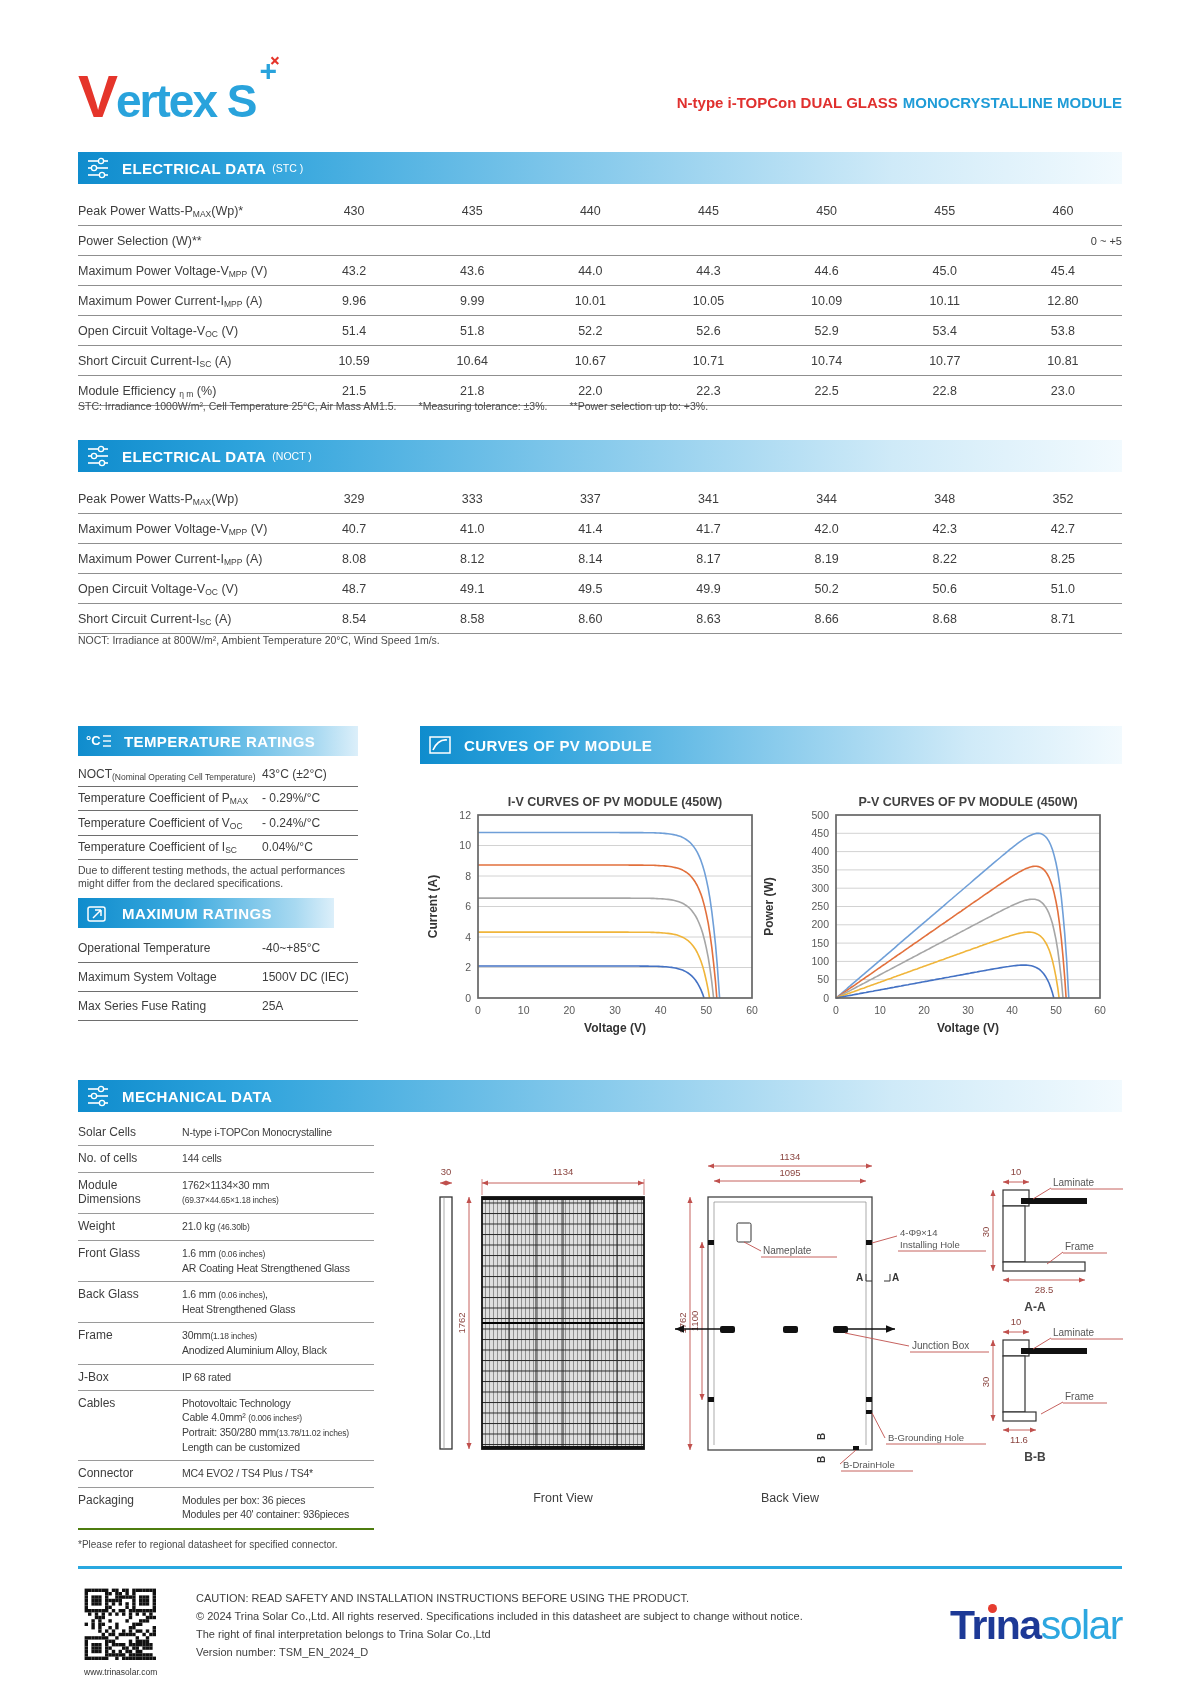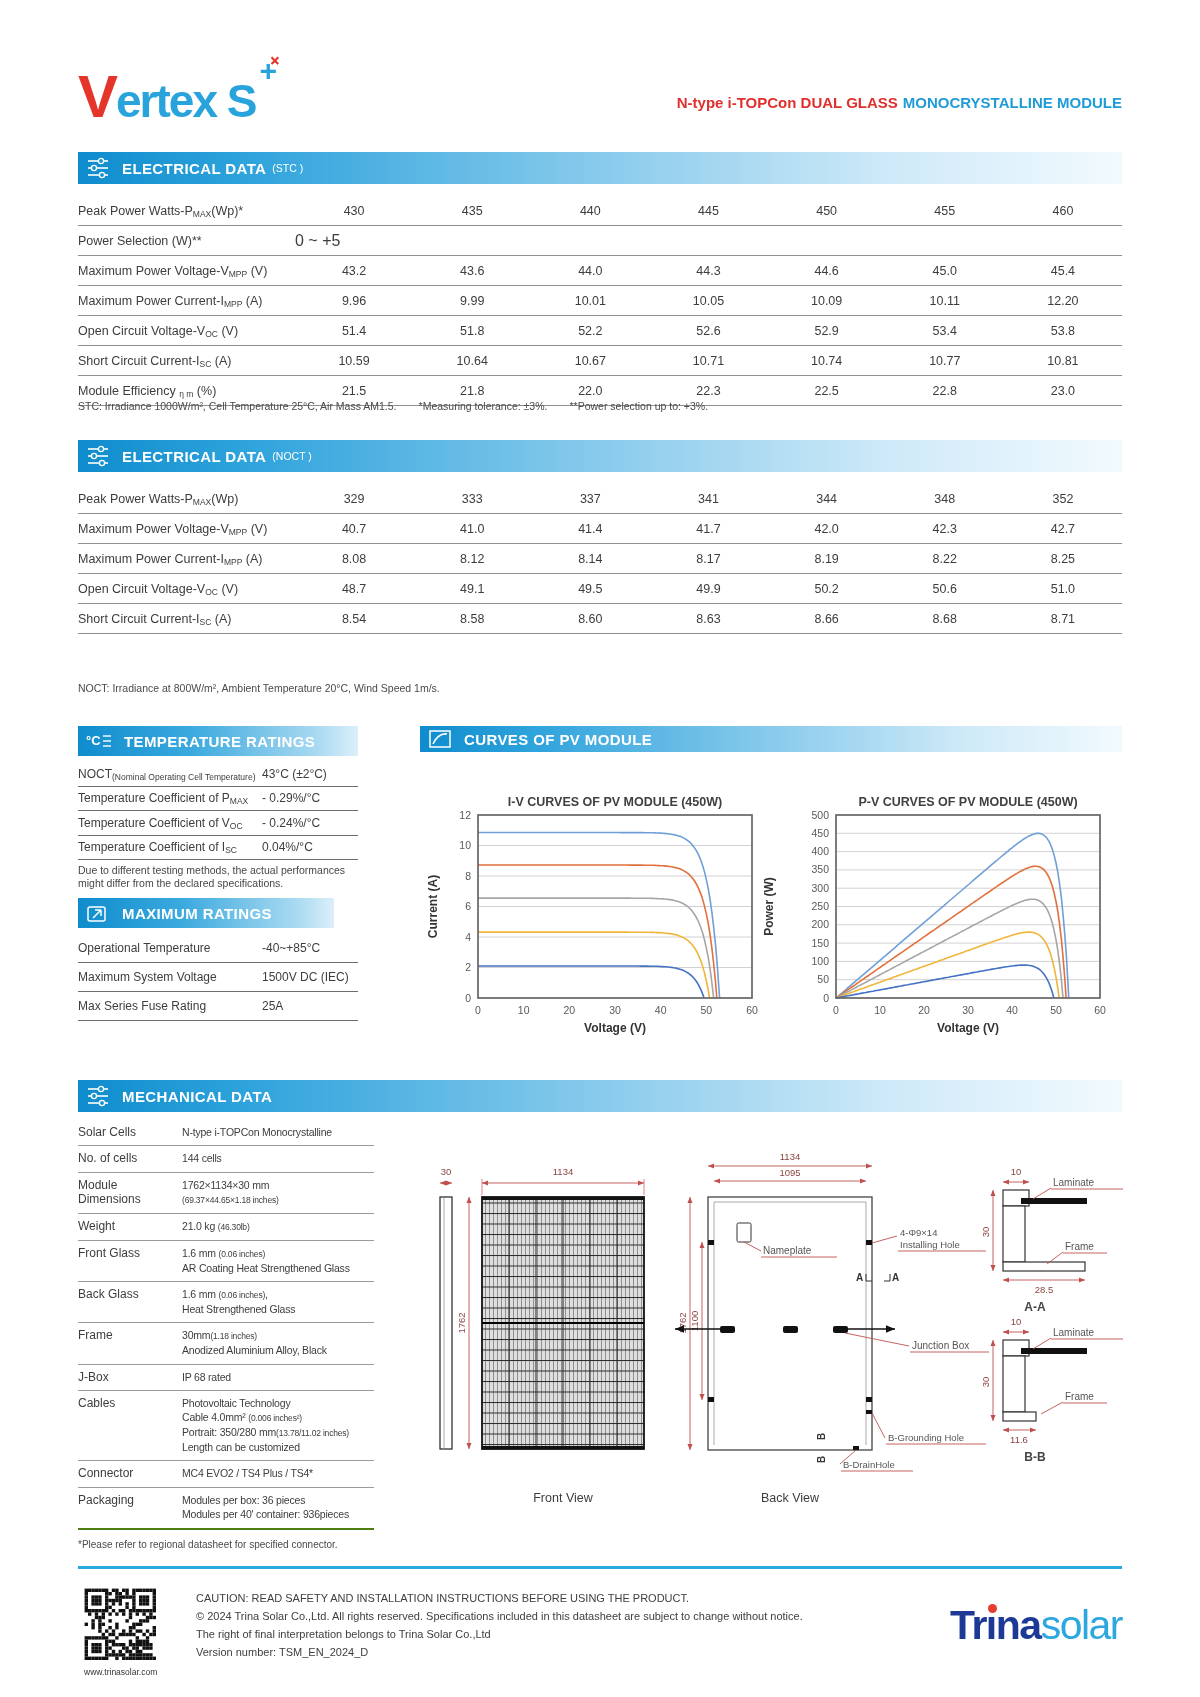--- a/index.html
+++ b/index.html
@@ -10,21 +10,21 @@
   .bar{display:flex;align-items:center;padding-left:8px;box-sizing:border-box;
        background:linear-gradient(90deg,#0f8ccd 0%,#2ea3dc 16%,#7ec6ea 46%,#cfeaf8 78%,#f2fafe 100%);}
   .bar-icon{margin-right:12px;flex:0 0 auto;}
   .bar-title{color:#fff;font-weight:bold;font-size:15px;letter-spacing:.4px;white-space:nowrap;}
   .bar-tag{color:#fff;font-size:10.5px;margin-left:6px;white-space:nowrap;}
   
   .spec-table{box-sizing:border-box;}
   .spec-row{display:flex;align-items:center;height:29px;border-bottom:1px solid #8f8f8f;}
   .spec-label{width:217px;font-size:12.5px;color:#3d3d3d;white-space:nowrap;}
   .spec-val{flex:1;text-align:center;font-size:12.5px;}
-  .spec-center{flex:1;text-align:left;font-size:16px;}
+  .spec-center{flex:1;text-align:right;font-size:11px;}
   .sub{font-size:8.5px;position:relative;top:2px;}
   .footnote{font-size:10.5px;color:#4a4a4a;display:flex;gap:22px;white-space:nowrap;}
   .footnote1{font-size:10.5px;color:#4a4a4a;white-space:nowrap;}
   
   .kv-row{display:flex;align-items:center;border-bottom:1px solid #6e6e6e;font-size:12px;}
   .kv-row.h24{height:23.5px;} .kv-row.h28{height:28px;}
   .kv-label{flex:1;white-space:nowrap;}
   .kv-value{width:96px;white-space:nowrap;}
   .small-note{font-size:10.5px;color:#474747;line-height:1.28;}
   
@@ -104,21 +104,21 @@
       <div class="spec-val">45.4</div>
     </div>
     <div class="spec-row">
       <div class="spec-label"><span>Maximum Power Current-I</span><span class="sub">MPP</span><span> (A)</span></div>
       <div class="spec-val">9.96</div>
       <div class="spec-val">9.99</div>
       <div class="spec-val">10.01</div>
       <div class="spec-val">10.05</div>
       <div class="spec-val">10.09</div>
       <div class="spec-val">10.11</div>
-      <div class="spec-val">12.20</div>
+      <div class="spec-val">12.80</div>
     </div>
     <div class="spec-row">
       <div class="spec-label"><span>Open Circuit Voltage-V</span><span class="sub">OC</span><span> (V)</span></div>
       <div class="spec-val">51.4</div>
       <div class="spec-val">51.8</div>
       <div class="spec-val">52.2</div>
       <div class="spec-val">52.6</div>
       <div class="spec-val">52.9</div>
       <div class="spec-val">53.4</div>
       <div class="spec-val">53.8</div>
@@ -209,21 +209,21 @@
       <div class="spec-label"><span>Short Circuit Current-I</span><span class="sub">SC</span><span> (A)</span></div>
       <div class="spec-val">8.54</div>
       <div class="spec-val">8.58</div>
       <div class="spec-val">8.60</div>
       <div class="spec-val">8.63</div>
       <div class="spec-val">8.66</div>
       <div class="spec-val">8.68</div>
       <div class="spec-val">8.71</div>
     </div>
   </div>
-<div class="footnote1 abs" style="left:78px;top:634px;margin-top:48px;">NOCT: Irradiance at 800W/m², Ambient Temperature 20°C, Wind Speed 1m/s.</div>
+<div class="footnote1 abs" style="left:78px;top:634px;">NOCT: Irradiance at 800W/m², Ambient Temperature 20°C, Wind Speed 1m/s.</div>
 
 <div class="bar abs" style="left:78px;top:726px;width:280px;height:30px;background:linear-gradient(90deg,#0f8ccd,#3aa9de 40%,#a8d9f1 85%,#dceffa 100%);">
   <svg class="bar-icon" width="26" height="20" viewBox="0 0 26 20">
       <text x="0" y="14" fill="#fff" font-size="13" font-weight="bold">°C</text>
       <g stroke="#fff" stroke-width="1.4">
         <line x1="17" y1="5" x2="25" y2="5"></line>
         <line x1="17" y1="10" x2="25" y2="10"></line>
         <line x1="17" y1="15" x2="25" y2="15"></line>
       </g>
     </svg>
@@ -264,21 +264,21 @@
     <div class="kv-row h28">
       <div class="kv-label"><span>Maximum System Voltage</span></div>
       <div class="kv-value">1500V DC (IEC)</div>
     </div>
     <div class="kv-row h28">
       <div class="kv-label"><span>Max Series Fuse Rating</span></div>
       <div class="kv-value">25A</div>
     </div>
   </div>
 
-<div class="bar abs" style="left:420px;top:726px;width:702px;height:26px;">
+<div class="bar abs" style="left:420px;top:726px;width:702px;height:38px;">
   <svg class="bar-icon" width="24" height="20" viewBox="0 0 24 20">
       <rect x="2" y="2" width="20" height="16" stroke="#fff" fill="none" stroke-width="1.5"></rect>
       <path d="M5 15 Q10 4 19 5" stroke="#fff" fill="none" stroke-width="1.6"></path>
     </svg>
   <span class="bar-title">CURVES OF PV MODULE</span>
 </div>
 <div class="chart abs" style="left:420px;top:786px;width:350px;height:256px;"><svg width="350" height="256" viewBox="0 0 350 256">
       <text x="195" y="20" text-anchor="middle" font-size="12.5" font-weight="bold" fill="#404040">I-V CURVES OF PV MODULE (450W)</text>
       <line x1="58" y1="181.5" x2="332" y2="181.5" stroke="#d2d2d2" stroke-width="1"></line>
       <line x1="58" y1="151" x2="332" y2="151" stroke="#d2d2d2" stroke-width="1"></line>

